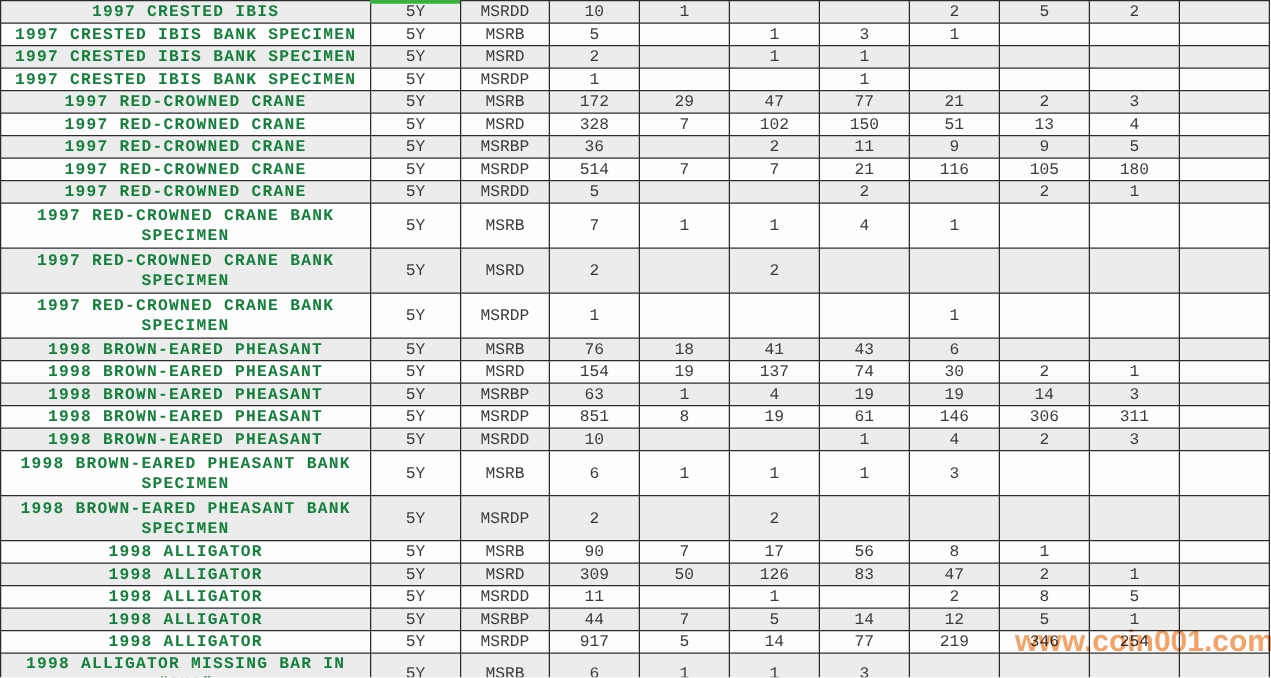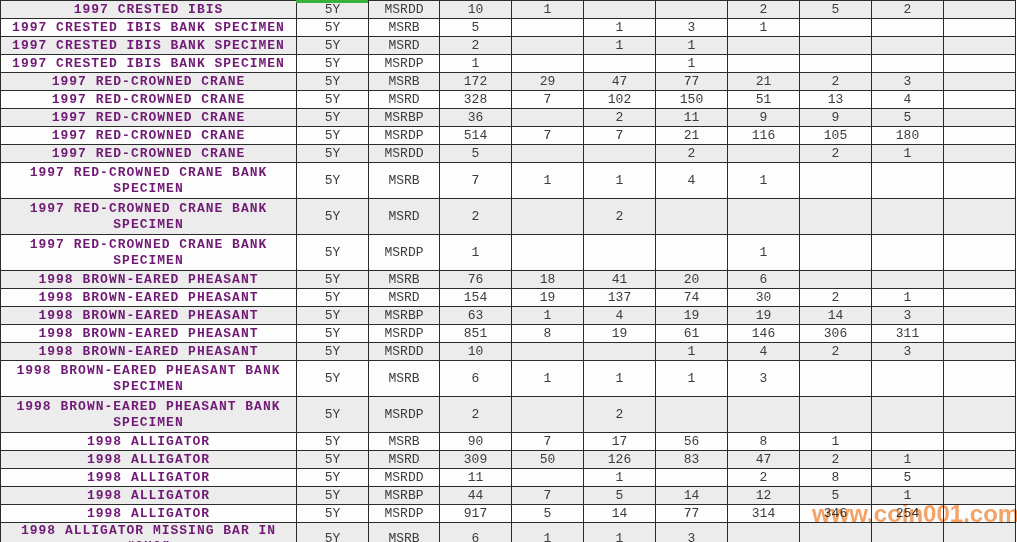--- a/index.html
+++ b/index.html
@@ -25,21 +25,21 @@
     font-size:13px;
     line-height:16px;
     color:#3c3c3c;
     overflow:hidden;
     white-space:nowrap;
   }
   table.pop tr.tall td{height:35px;}
   table.pop td.name{
     font-weight:bold;
     letter-spacing:1px;
-    color:#701a75;
+    color:#15803d;
     white-space:pre-line;
   }
   table.pop tr.gray td{background:#ececec;}
   table.pop tr.white td{background:#fdfdfd;}
   .selection-indicator{
     position:absolute;
     left:296px;top:0;
     width:72px;height:3px;
     background:#38b23c;
     z-index:3;
@@ -238,21 +238,21 @@
           <td></td>
           <td></td>
         </tr>
         <tr class="gray">
           <td class="name">1998 BROWN-EARED PHEASANT</td>
           <td>5Y</td>
           <td>MSRB</td>
           <td>76</td>
           <td>18</td>
           <td>41</td>
-          <td>20</td>
+          <td>43</td>
           <td>6</td>
           <td></td>
           <td></td>
           <td></td>
         </tr>
         <tr class="white">
           <td class="name">1998 BROWN-EARED PHEASANT</td>
           <td>5Y</td>
           <td>MSRD</td>
           <td>154</td>
@@ -384,21 +384,21 @@
           <td></td>
         </tr>
         <tr class="white">
           <td class="name">1998 ALLIGATOR</td>
           <td>5Y</td>
           <td>MSRDP</td>
           <td>917</td>
           <td>5</td>
           <td>14</td>
           <td>77</td>
-          <td>314</td>
+          <td>219</td>
           <td>346</td>
           <td>254</td>
           <td></td>
         </tr>
         <tr class="gray">
           <td class="name">1998 ALLIGATOR MISSING BAR IN “GUO”</td>
           <td>5Y</td>
           <td>MSRB</td>
           <td>6</td>
           <td>1</td>

